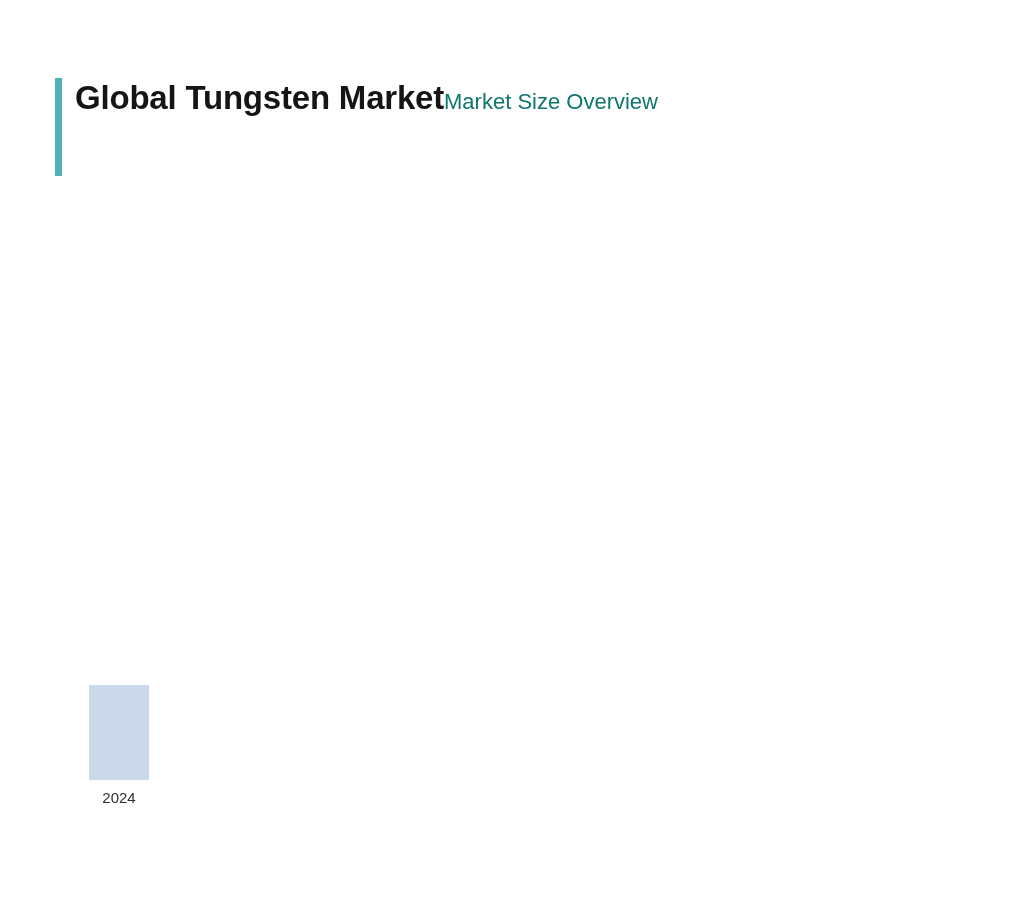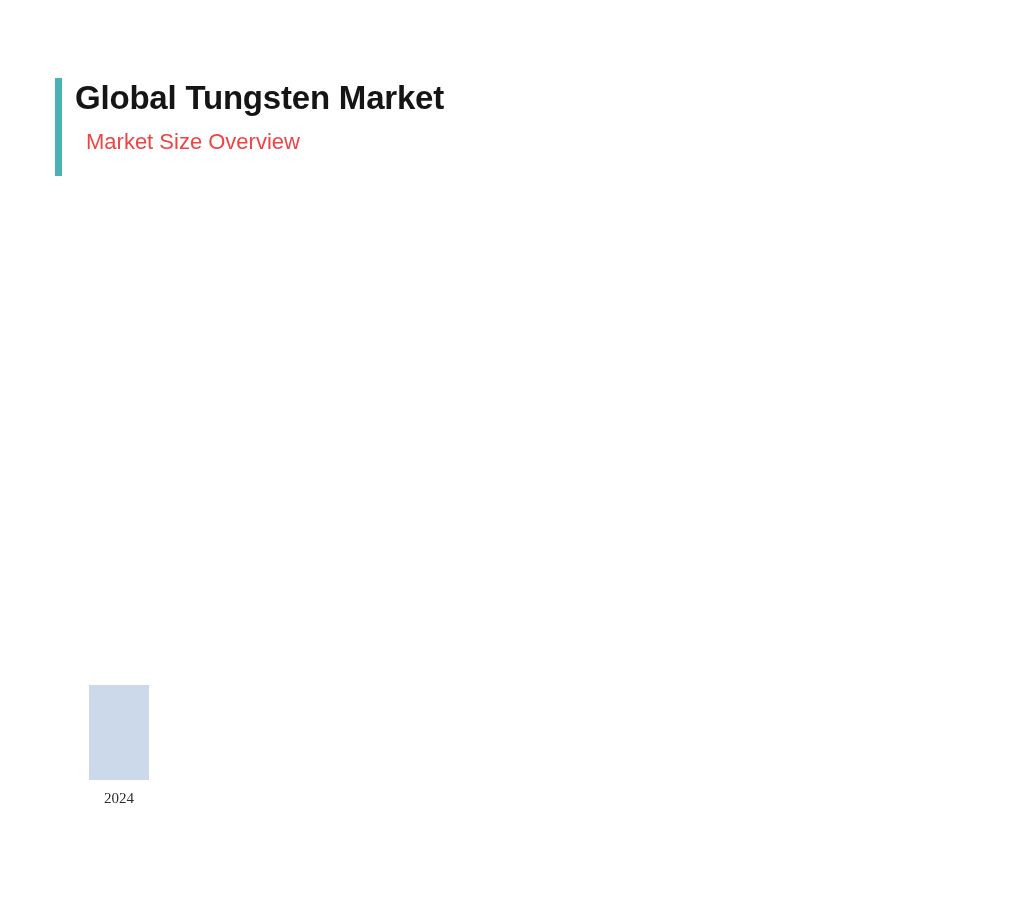--- a/index.html
+++ b/index.html
@@ -30,49 +30,47 @@
   }
   .accent-bar {
     width: 7px;
     min-height: 98px;
     background: #4bb3b3;
     flex: 0 0 auto;
   }
   .header-text {
     margin-left: 13px;
     display: flex;
-    flex-direction: column;
+    flex-direction: row;
     justify-content: flex-start;
   }
   .page-title {
     font-size: 33px;
     font-weight: bold;
     color: #151515;
     line-height: 40px;
     letter-spacing: -0.2px;
     white-space: nowrap;
   }
   .page-subtitle {
     margin-top: 10px;
     font-size: 22px;
     font-weight: normal;
-    color: #ef4444;
+    color: #0f766e;
     line-height: 28px;
     white-space: nowrap;
-    margin-left: 11px;
   }
 
   
   .chart-area {
     position: absolute;
     left: 0;
     top: 200px;
     width: 1024px;
     height: 620px;
-    font-family: Liberation Serif, serif;
   }
   .plot {
     position: absolute;
     left: 60px;
     top: 0;
     width: 900px;
     height: 580px;
   }
   .bar-group {
     position: absolute;

